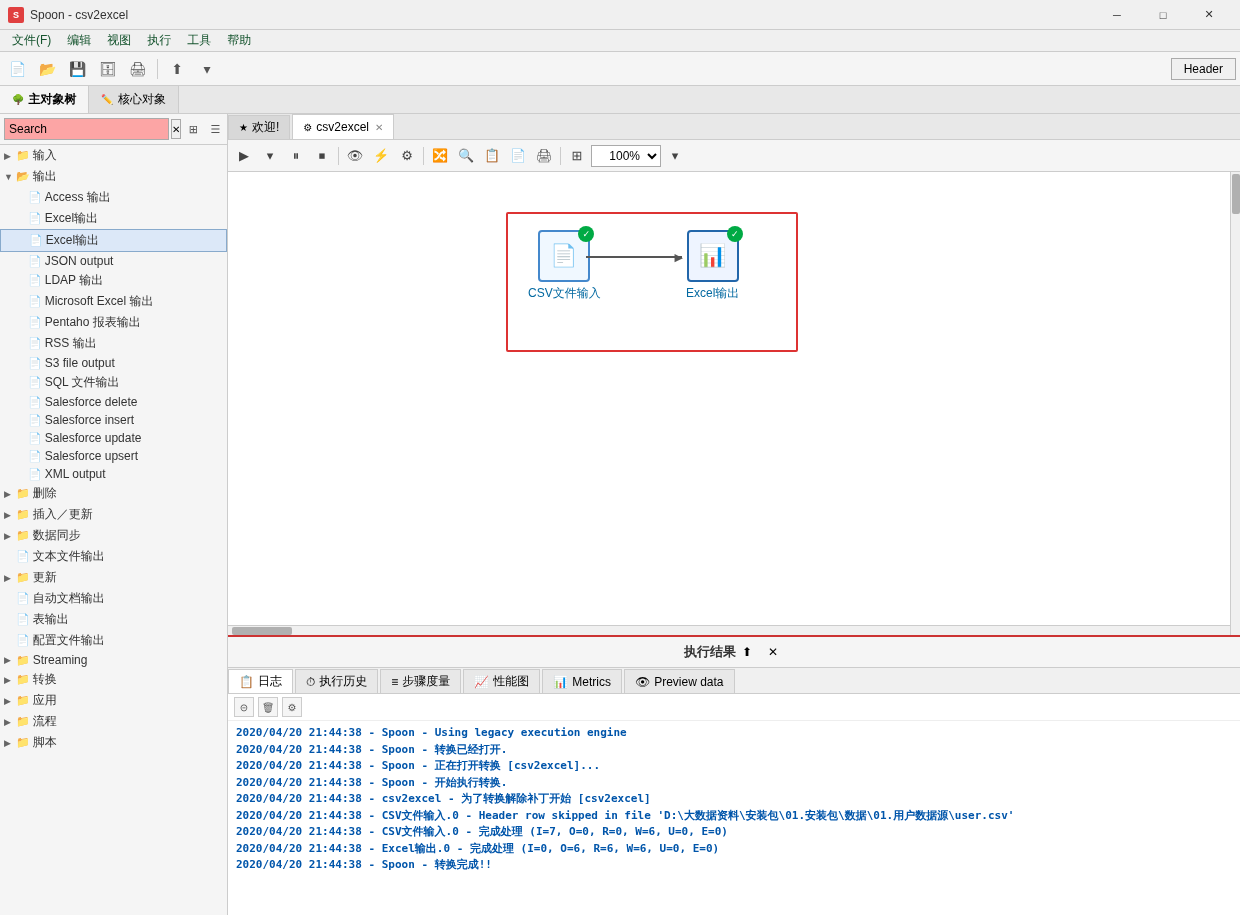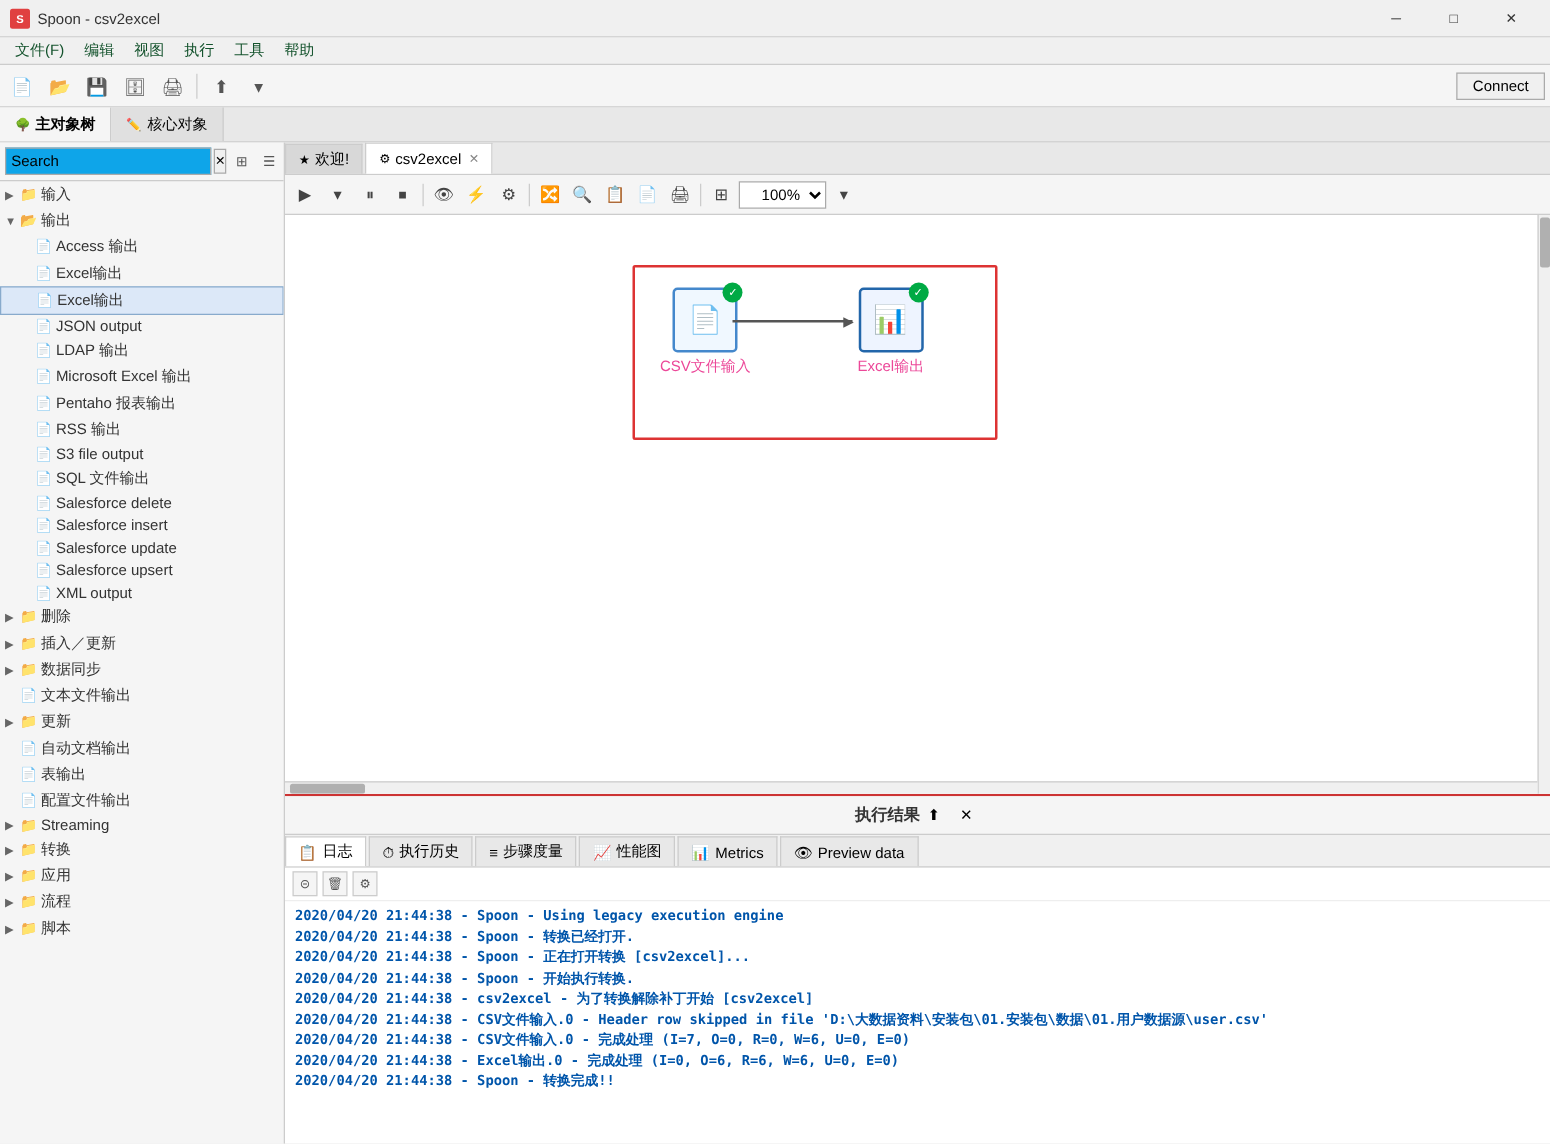--- a/index.html
+++ b/index.html
@@ -112,21 +112,21 @@
       padding: 4px 4px;
       border-bottom: 1px solid #ccc;
       gap: 2px;
     }
     .search-input {
       flex: 1;
       height: 22px;
       border: 1px solid #aaa;
       padding: 0 4px;
       font-size: 12px;
-      background: #0ea5e9;
+      background: #fca5a5;
     }
     .search-clear-btn {
       width: 20px; height: 20px;
       border: 1px solid #aaa; background: #f0f0f0;
       cursor: pointer; display: flex; align-items: center; justify-content: center;
       font-size: 10px;
     }
     .search-extra {
       display: flex; gap: 2px;
     }
@@ -236,21 +236,21 @@
       width: 52px; height: 52px;
       border: 2px solid #4488cc;
       border-radius: 4px;
       background: white;
       display: flex; align-items: center; justify-content: center;
       position: relative;
       font-size: 20px;
     }
     .wf-node-box.excel { border-color: #2266aa; background: #eef4ff; }
     .wf-node-box.csv { border-color: #4488cc; background: #f0f8ff; }
-    .wf-node-label { font-size: 12px; color: #ec4899; margin-top: 3px; }
+    .wf-node-label { font-size: 12px; color: #0369a1; margin-top: 3px; }
     .wf-node-check {
       position: absolute; top: -6px; right: -6px;
       width: 16px; height: 16px;
       border-radius: 50%; background: #00aa44;
       display: flex; align-items: center; justify-content: center;
       color: white; font-size: 9px;
     }
 
     
     .wf-selection {
@@ -355,21 +355,21 @@
 
 <div class="toolbar">
   <button class="tb-btn" title="New">📄</button>
   <button class="tb-btn" title="Open">📂</button>
   <button class="tb-btn" title="Save">💾</button>
   <button class="tb-btn" title="Save As">🗄</button>
   <button class="tb-btn" title="Print">🖨</button>
   <div class="tb-sep"></div>
   <button class="tb-btn">⬆</button>
   <button class="tb-btn">▾</button>
-  <button class="connect-btn">Connect</button>
+  <button class="connect-btn">Header</button>
 </div>
 
 <div class="object-tabs">
   <div class="obj-tab active">
     <span class="obj-tab-icon">🌳</span>
     <span>主对象树</span>
   </div>
   <div class="obj-tab">
     <span class="obj-tab-icon">✏️</span>
     <span>核心对象</span>

